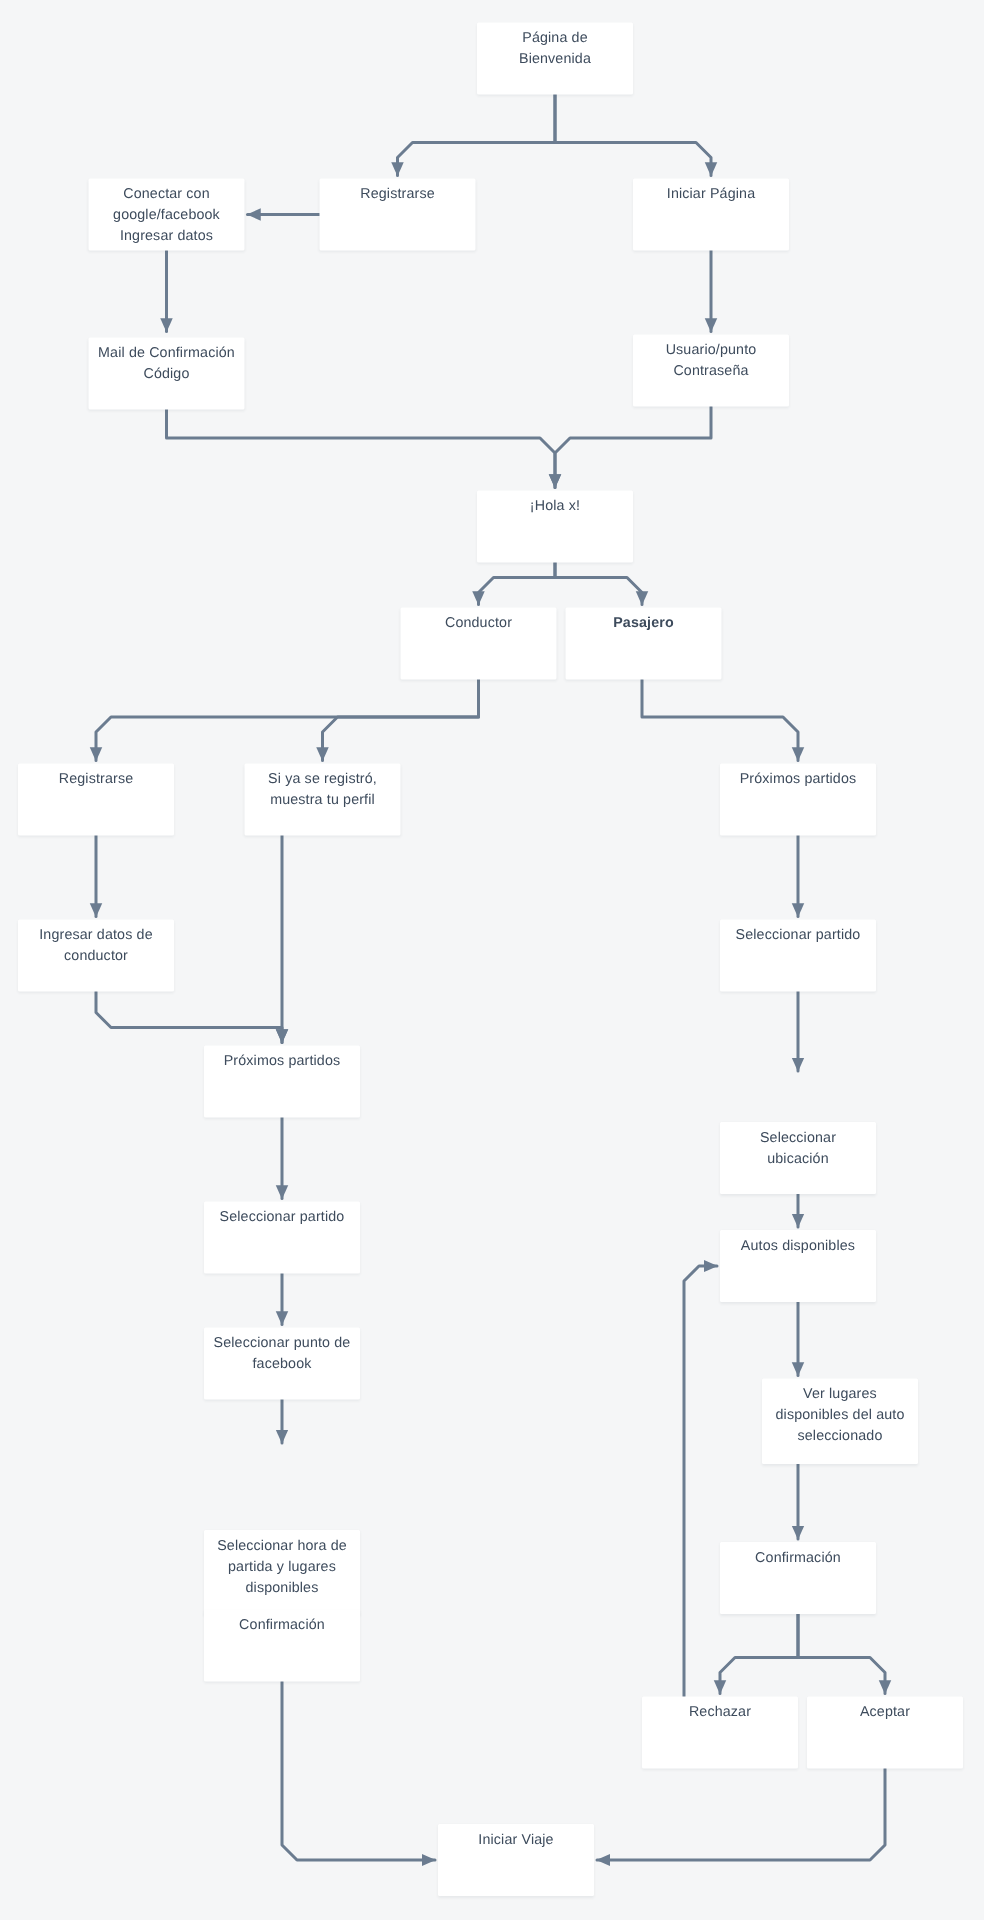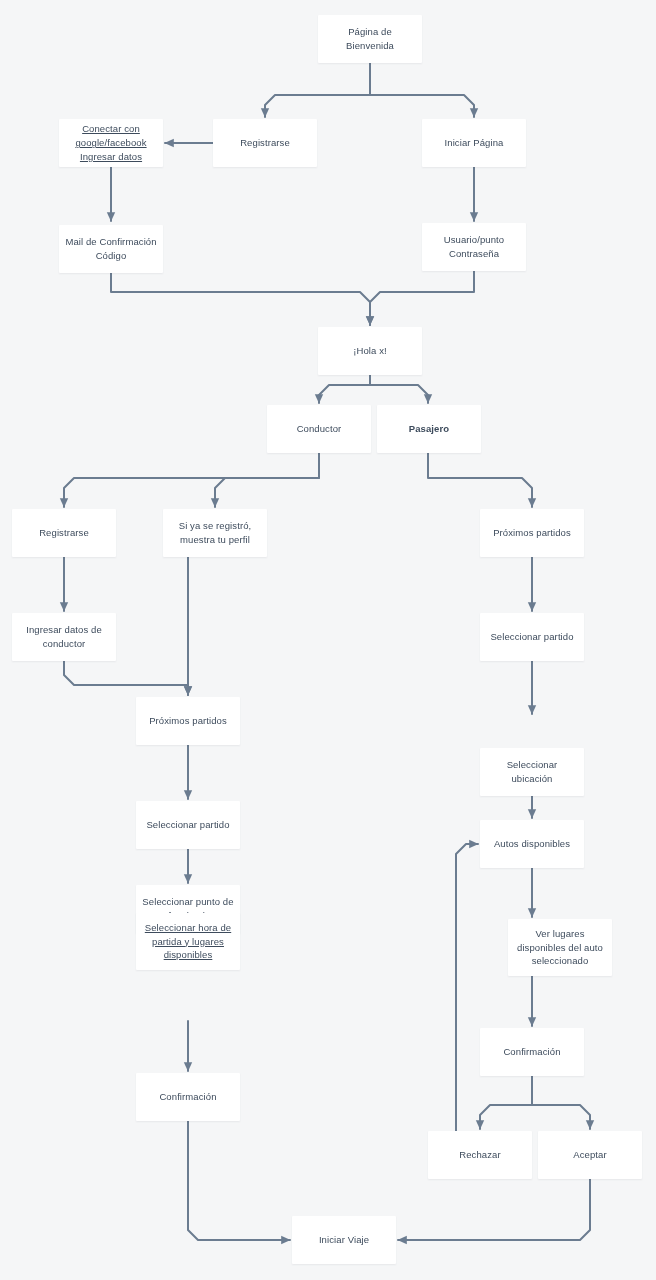--- a/index.html
+++ b/index.html
@@ -23,21 +23,20 @@
     top: 0;
     width: 656px;
     height: 1280px;
     pointer-events: none;
   }
   .node {
     position: absolute;
     background: #ffffff;
     box-sizing: border-box;
     display: flex;
-    align-items: center;
     justify-content: center;
     text-align: center;
     color: #3d4b5c;
     font-size: 9.5px;
     line-height: 1.45;
     letter-spacing: .1px;
     padding: 4px 6px;
     border-radius: 1px;
     box-shadow: 0 1px 2px rgba(40,55,75,0.07);
     z-index: 2;
@@ -106,21 +105,21 @@
     </g>
   </svg>
 
   <div id="nodes">
       <div class="node" style="left: 318px; top: 15px; width: 104px; height: 48px;">
         <span>Página de Bienvenida</span>
       </div>
       <div class="node" style="left: 213px; top: 119px; width: 104px; height: 48px;">
         <span>Registrarse</span>
       </div>
-      <div class="node" style="left: 59px; top: 119px; width: 104px; height: 48px; text-decoration: underline;">
+      <div class="node" style="left: 59px; top: 119px; width: 104px; height: 48px;">
         <span>Conectar con google/facebook Ingresar datos</span>
       </div>
       <div class="node" style="left: 422px; top: 119px; width: 104px; height: 48px;">
         <span>Iniciar Página</span>
       </div>
       <div class="node" style="left: 59px; top: 225px; width: 104px; height: 48px;">
         <span>Mail de Confirmación Código</span>
       </div>
       <div class="node" style="left: 422px; top: 223px; width: 104px; height: 48px;">
         <span>Usuario/punto Contraseña</span>
@@ -160,21 +159,21 @@
       </div>
       <div class="node" style="left: 480px; top: 820px; width: 104px; height: 48px;">
         <span>Autos disponibles</span>
       </div>
       <div class="node" style="left: 136px; top: 885px; width: 104px; height: 48px;">
         <span>Seleccionar punto de facebook</span>
       </div>
       <div class="node" style="left: 508px; top: 919px; width: 104px; height: 57px;">
         <span>Ver lugares disponibles del auto seleccionado</span>
       </div>
-      <div class="node" style="left: 136px; top: 913px; width: 104px; height: 57px; text-decoration: underline;">
+      <div class="node" style="left: 136px; top: 1020px; width: 104px; height: 57px;">
         <span>Seleccionar hora de partida y lugares disponibles</span>
       </div>
       <div class="node" style="left: 480px; top: 1028px; width: 104px; height: 48px;">
         <span>Confirmación</span>
       </div>
       <div class="node" style="left: 136px; top: 1073px; width: 104px; height: 48px;">
         <span>Confirmación</span>
       </div>
       <div class="node" style="left: 428px; top: 1131px; width: 104px; height: 48px;">
         <span>Rechazar</span>

